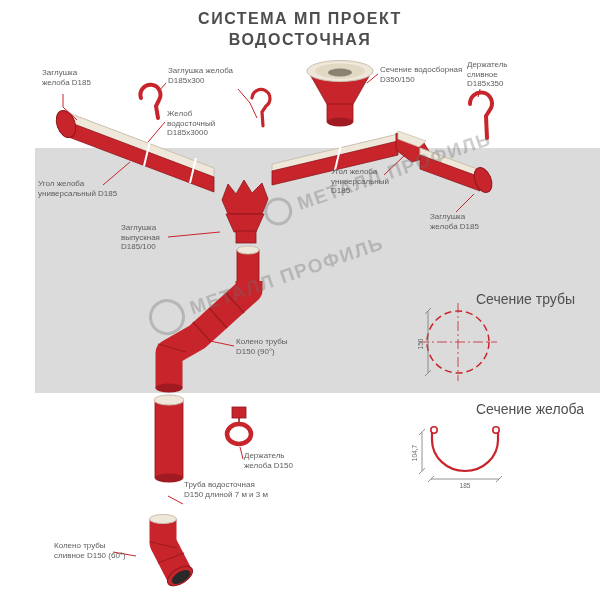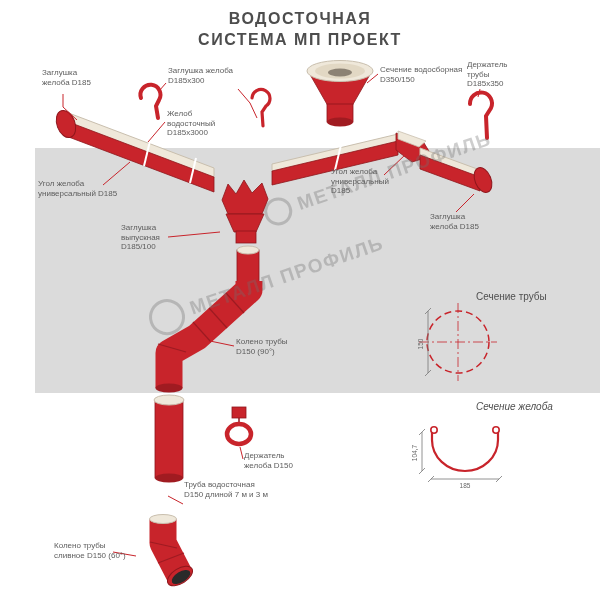--- a/index.html
+++ b/index.html
@@ -3,21 +3,21 @@
 <meta charset="utf-8">
 <style>
   html,body{margin:0;padding:0;}
   body{width:600px;height:600px;position:relative;background:#ffffff;
        font-family:"Liberation Sans",sans-serif;overflow:hidden;}
   .stage{position:absolute;left:0;top:0;width:600px;height:600px;}
   svg.draw{position:absolute;left:0;top:0;}
   .title{position:absolute;left:120px;top:8px;width:360px;text-align:center;
          font-weight:bold;font-size:16px;line-height:21px;letter-spacing:1.5px;color:#4d4d4d;}
   .lbl{position:absolute;font-size:8px;line-height:9.5px;color:#5d5d5d;white-space:nowrap;}
-  .sec-title{position:absolute;font-size:10px;color:#4f4f4f;white-space:nowrap;}
+  .sec-title{position:absolute;font-size:14px;color:#4f4f4f;white-space:nowrap;}
   .wm{position:absolute;display:flex;align-items:center;gap:7px;
       transform:rotate(-19deg);transform-origin:0 50%;
       color:rgba(110,110,110,0.34);font-weight:bold;font-size:19px;
       letter-spacing:1.5px;white-space:nowrap;pointer-events:none;}
   .wm-circle{display:inline-block;border-radius:50%;border:3px solid rgba(110,110,110,0.34);}
   .wm1 .wm-circle{width:22px;height:22px;}
   .wm2 .wm-circle{width:30px;height:30px;}
 </style>
 </head>
 <body>
@@ -152,42 +152,42 @@
   <div class="wm wm1" style="left:265px;top:202px;">
     <span class="wm-circle"></span>
     <span>МЕТАЛЛ ПРОФИЛЬ</span>
   </div>
   <div class="wm wm2" style="left:150px;top:305px;">
     <span class="wm-circle"></span>
     <span>МЕТАЛЛ ПРОФИЛЬ</span>
   </div>
 
   <div class="title">
+    <div>СИСТЕМА МП ПРОЕКТ</div>
     <div>ВОДОСТОЧНАЯ</div>
-    <div>СИСТЕМА МП ПРОЕКТ</div>
   </div>
 
   <div class="lbl" style="left:42px;top:68px;">
     <div>Заглушка</div>
     <div>желоба D185</div>
   </div>
 
   <div class="lbl" style="left:168px;top:66px;">
     <div>Заглушка желоба</div>
     <div>D185х300</div>
   </div>
 
   <div class="lbl" style="left:380px;top:65px;">
     <div>Сечение водосборная</div>
     <div>D350/150</div>
   </div>
 
   <div class="lbl" style="left:467px;top:60px;">
     <div>Держатель</div>
-    <div>трубы</div>
+    <div>сливное</div>
     <div>D185х350</div>
   </div>
 
   <div class="lbl" style="left:167px;top:109px;">
     <div>Желоб</div>
     <div>водосточный</div>
     <div>D185х3000</div>
   </div>
 
   <div class="lbl" style="left:38px;top:179px;">
@@ -226,15 +226,15 @@
     <div>Труба водосточная</div>
     <div>D150 длиной 7 м и 3 м</div>
   </div>
 
   <div class="lbl" style="left:54px;top:541px;">
     <div>Колено трубы</div>
     <div>сливное D150 (60°)</div>
   </div>
 
   <div class="sec-title" style="left:476px;top:291px;">Сечение трубы</div>
-  <div class="sec-title" style="left:476px;top:401px;font-style:italic;">Сечение желоба</div>
+  <div class="sec-title" style="left:476px;top:401px;">Сечение желоба</div>
 
 </div>
 
 </body></html>

